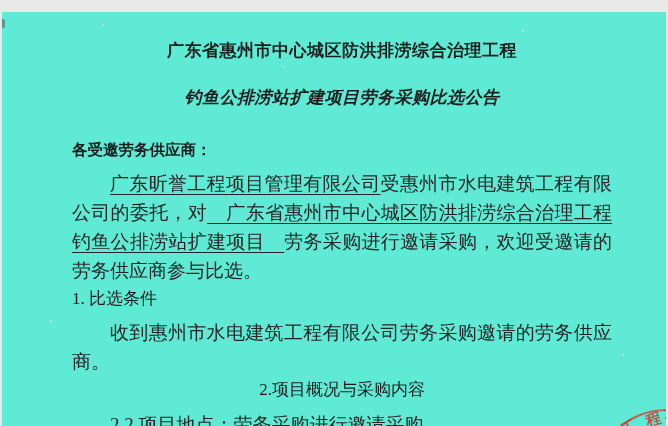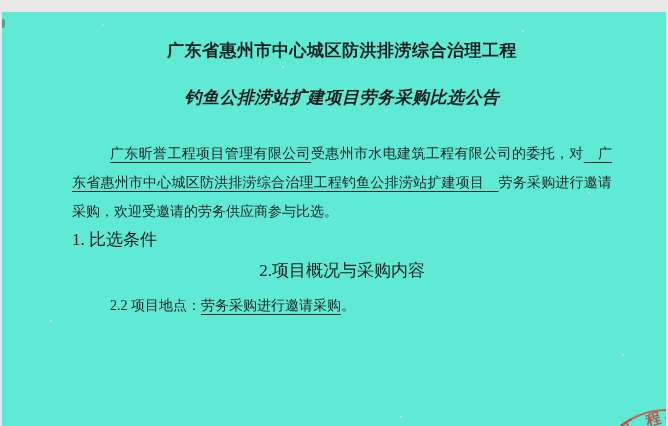--- a/index.html
+++ b/index.html
@@ -40,21 +40,21 @@
   }
   .salutation {
     margin: 0 0 8px 0;
     font-size: 15.5px;
     line-height: 22px;
     font-weight: 700;
     color: #1d1d1d;
   }
   .para {
     margin: 0;
-    font-size: 14px;
+    font-size: 19px;
     line-height: 29px;
     text-align: justify;
     text-justify: inter-character;
   }
   .para.indent {
     text-indent: 38px;
   }
   .intro {
     margin-bottom: 2px;
   }
@@ -145,25 +145,27 @@
 
   <div class="edge-mark"></div>
   <div class="speckles"></div>
 
   <div class="content">
 
     <h1 class="doc-title">广东省惠州市中心城区防洪排涝综合治理工程</h1>
 
     <h1 class="doc-title second">钓鱼公排涝站扩建项目劳务采购比选公告</h1>
 
+    <p class="salutation">各受邀劳务供应商：</p>
 
     <p class="para indent intro"><span class="u">广东昕誉工程项目管理有限公司</span><span>受惠州市水电建筑工程有限公司的委托，对</span><span class="u">　广东省惠州市中心城区防洪排涝综合治理工程钓鱼公排涝站扩建项目　</span><span>劳务采购进行邀请采购，欢迎受邀请的劳务供应商参与比选。</span></p>
 
     <h2 class="sec-heading h1">1. 比选条件</h2>
 
+    <p class="para indent body1">收到惠州市水电建筑工程有限公司劳务采购邀请的劳务供应商。</p>
 
     <h2 class="sec-heading h2">2.项目概况与采购内容</h2>
 
 
     <p class="para indent"><span>2.2 项目地点：</span><span class="u">劳务采购进行邀请采购</span><span>。</span></p>
 
   </div>
 
   <div class="seal">
     <div class="seal-ring"></div>

